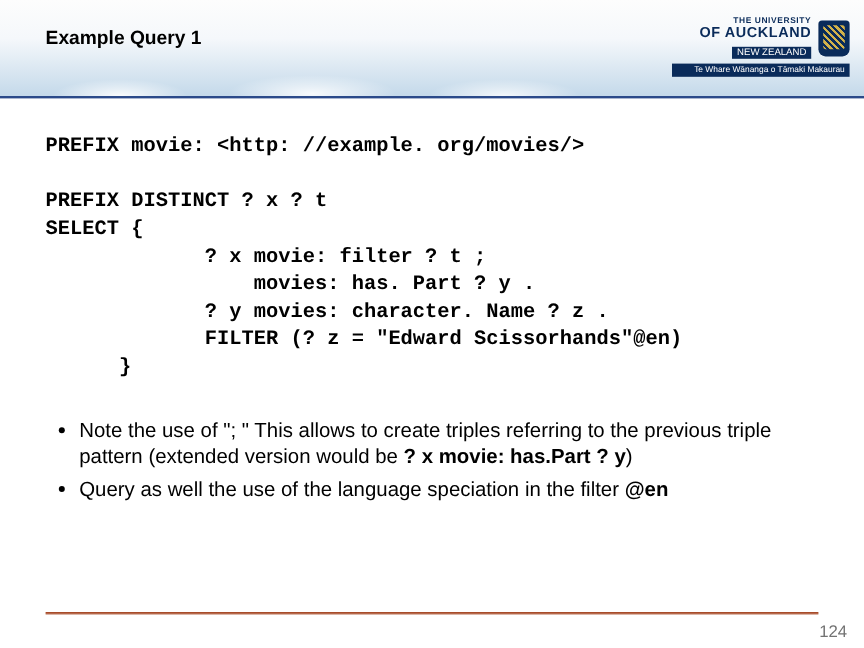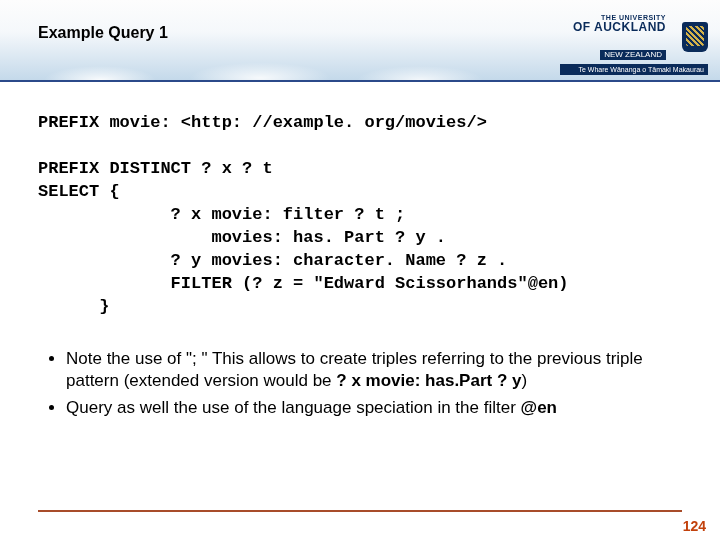--- a/index.html
+++ b/index.html
@@ -38,21 +38,21 @@
     position: absolute;
     right: 12px;
     top: 14px;
     width: 148px;
     text-align: right;
   }
   .logo-top {
     display: flex;
     align-items: center;
     justify-content: flex-end;
-    gap: 16px;
+    gap: 6px;
   }
   .crest {
     width: 26px;
     height: 30px;
     background: #0a2b5a;
     border-radius: 3px 3px 6px 6px;
     position: relative;
   }
   .crest::after {
     content: "";
@@ -77,21 +77,21 @@
     font-size: 12px;
     letter-spacing: 0.5px;
     color: #0a2b5a;
     font-weight: bold;
   }
   .logo-line3 {
     font-size: 8px;
     color: #fff;
     background: #0a2b5a;
     padding: 1px 4px;
-    margin-top: 16px;
+    margin-top: 5px;
   }
   .logo-bottom {
     margin-top: 4px;
     background: #0a2b5a;
     color: #fff;
     font-size: 7px;
     padding: 2px 4px;
     white-space: nowrap;
   }
   .content {
@@ -126,22 +126,21 @@
     bottom: 28px;
     height: 0;
     border-top: 1px solid #a84c2a;
     border-bottom: 1px solid #a84c2a;
   }
   .page-num {
     position: absolute;
     right: 14px;
     bottom: 6px;
     font-size: 14px;
-    color: #c2410c;
-    font-weight: bold;
+    color: #737373;
   }
 </style>
 </head>
 <body>
 
 <div class="header">
   <div class="header-clouds"></div>
   <div class="title">Example Query 1</div>
   <div class="logo">
     <div class="logo-top">

